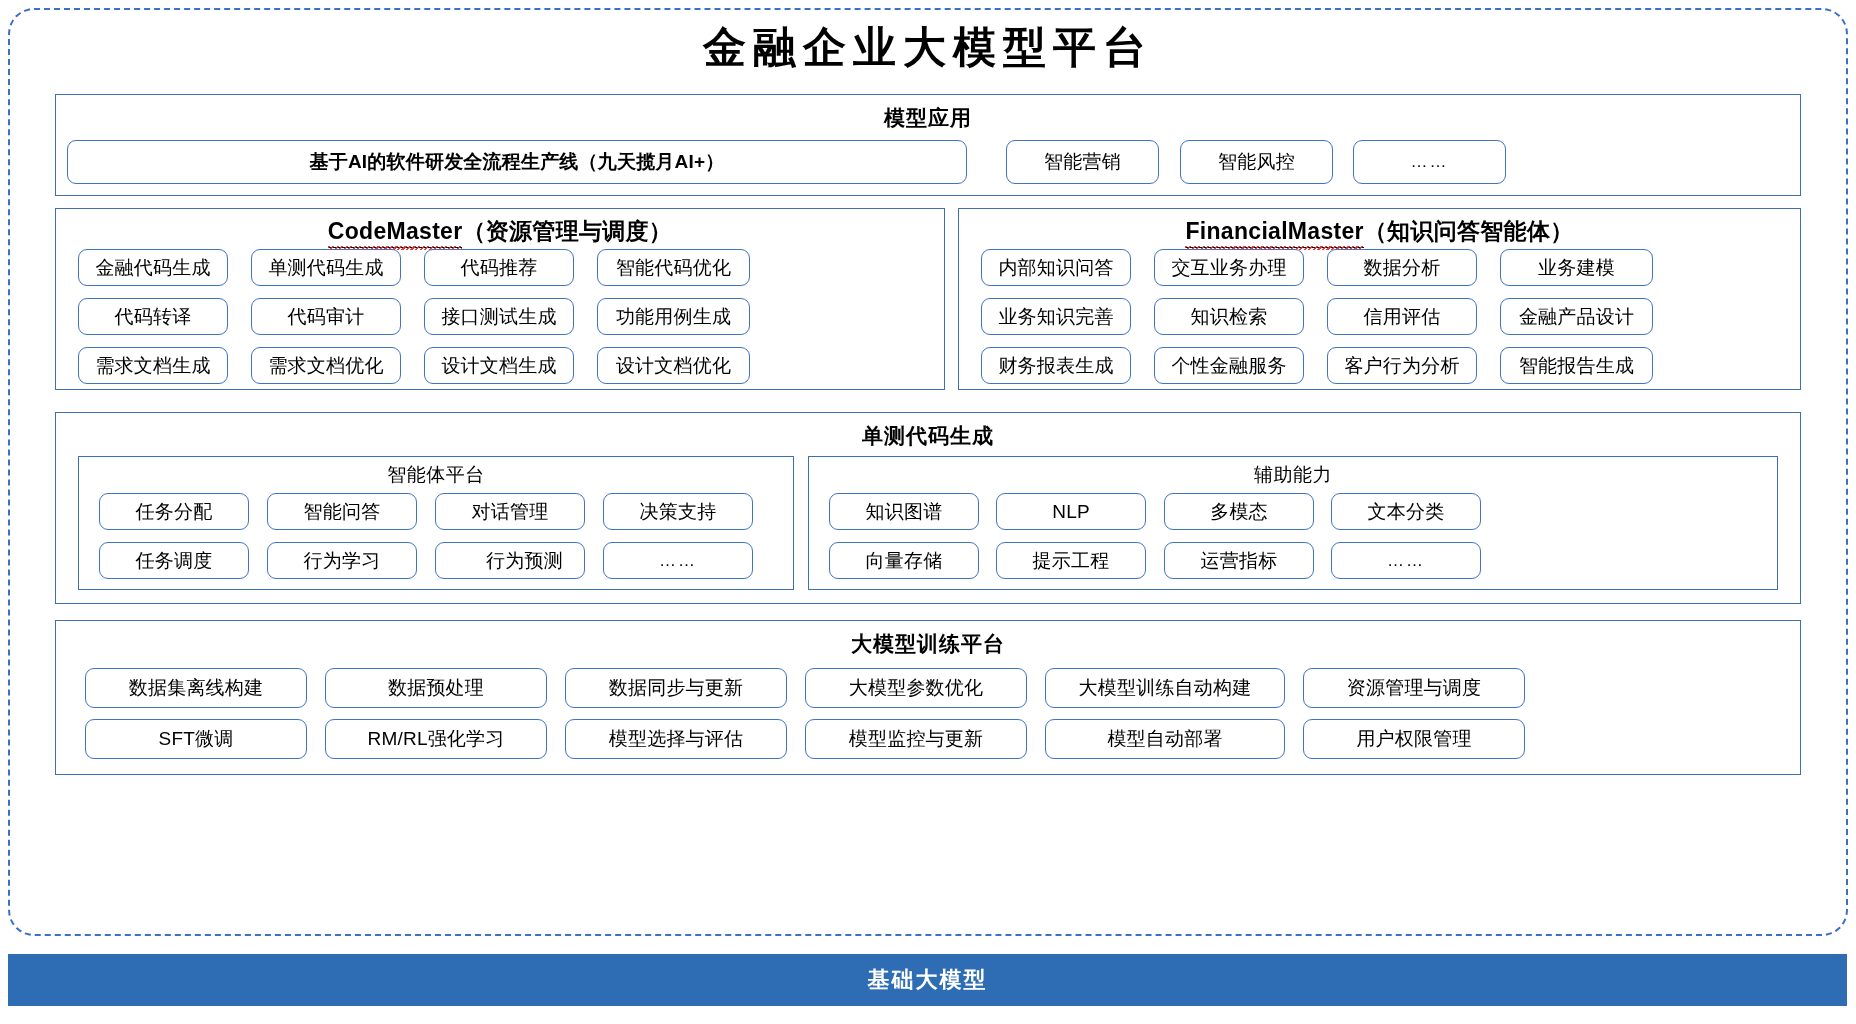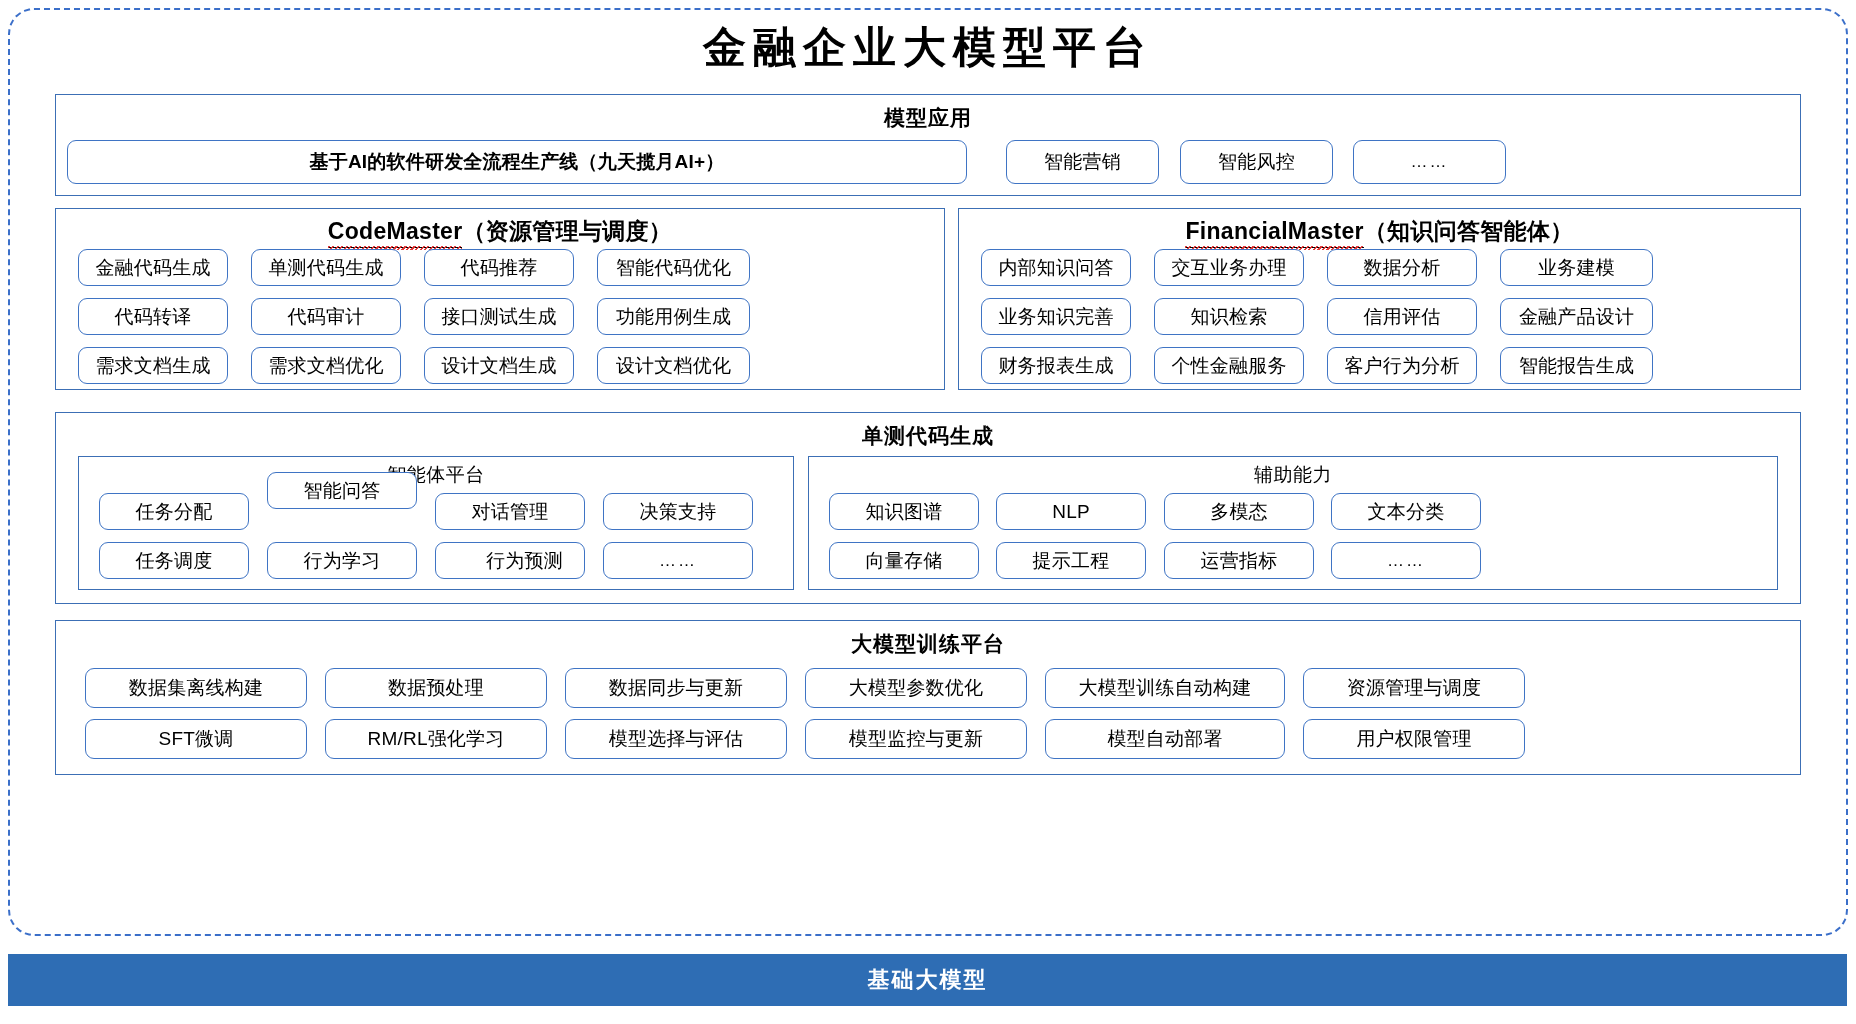--- a/index.html
+++ b/index.html
@@ -210,21 +210,21 @@
 
   <div class="panel" style="left:55px; top:412px; width:1746px; height:192px;">
     <div class="panel-title" style="margin-top:9px;">单测代码生成</div>
   </div>
 
   <div class="panel" style="left:78px; top:456px; width:716px; height:134px;">
     <div class="subpanel-title" style="margin-top:5px;">智能体平台</div>
   </div>
 
   <div class="pill" style="left:99px;  top:493px; width:150px; height:37px;">任务分配</div>
-  <div class="pill" style="left:267px; top:472px; width:150px; height:37px;">智能问答</div>
+  <div class="pill" style="left:267px; top:493px; width:150px; height:37px;">智能问答</div>
   <div class="pill" style="left:435px; top:493px; width:150px; height:37px;">对话管理</div>
   <div class="pill" style="left:603px; top:493px; width:150px; height:37px;">决策支持</div>
 
   <div class="pill" style="left:99px;  top:542px; width:150px; height:37px;">任务调度</div>
   <div class="pill" style="left:267px; top:542px; width:150px; height:37px;">行为学习</div>
   <div class="pill" style="left:435px; top:542px; width:150px; height:37px;padding-left:29px;">行为预测</div>
   <div class="pill dots" style="left:603px; top:542px; width:150px; height:37px;">……</div>
 
   <div class="panel" style="left:808px; top:456px; width:970px; height:134px;">
     <div class="subpanel-title" style="margin-top:5px;">辅助能力</div>

